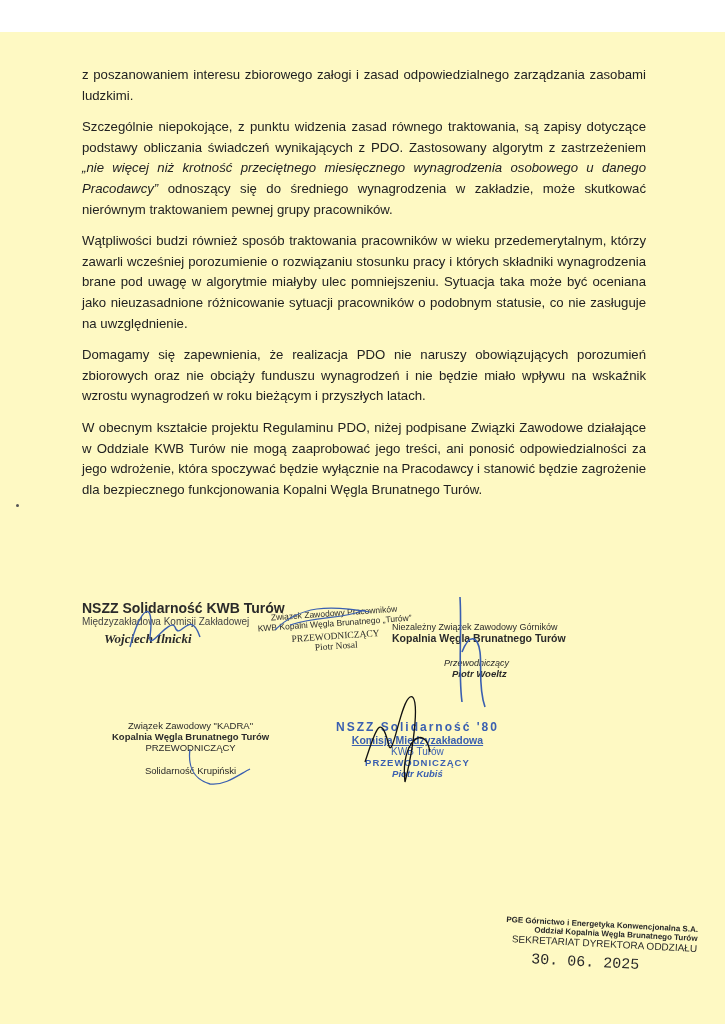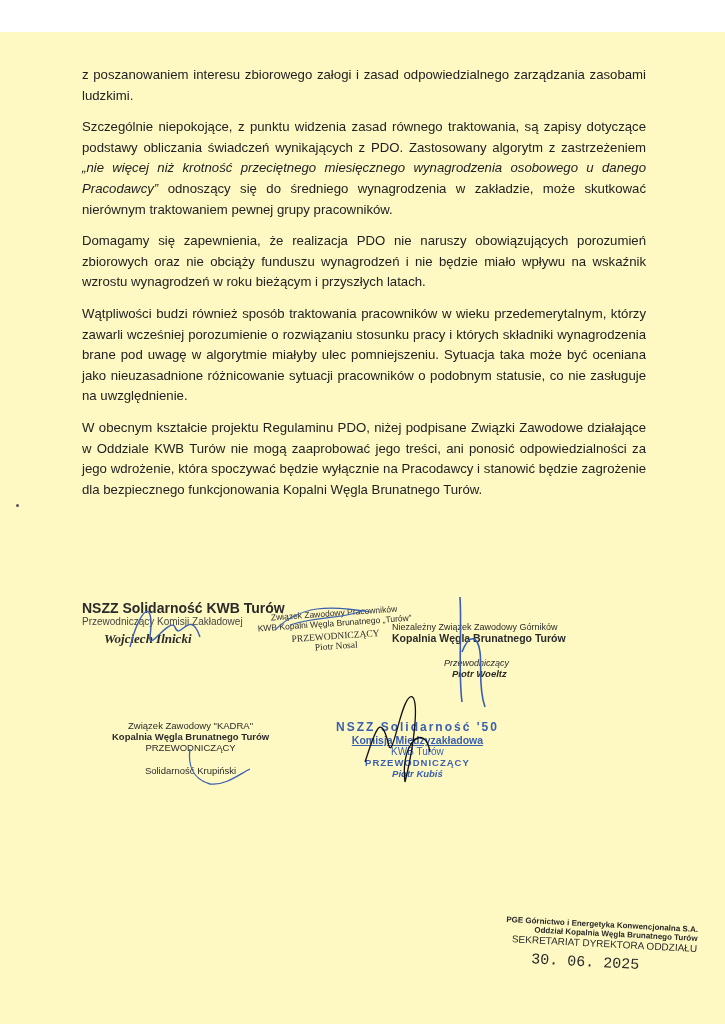--- a/index.html
+++ b/index.html
@@ -18,30 +18,30 @@
   .dot { position: absolute; left: 16px; top: 472px; width: 3px; height: 3px; border-radius: 50%; background: #555; }
 </style>
 </head>
 <body>
 
 <div class="page">
 
   <div class="body-text" style="top:33px;">
     <p>z poszanowaniem interesu zbiorowego załogi i zasad odpowiedzialnego zarządzania zasobami ludzkimi.</p>
     <p><span>Szczególnie niepokojące, z punktu widzenia zasad równego traktowania, są zapisy dotyczące podstawy obliczania świadczeń wynikających z PDO. Zastosowany algorytm z zastrzeżeniem </span><em>„nie więcej niż krotność przeciętnego miesięcznego wynagrodzenia osobowego u danego Pracodawcy”</em><span> odnoszący się do średniego wynagrodzenia w zakładzie, może skutkować nierównym traktowaniem pewnej grupy pracowników.</span></p>
+    <p>Wątpliwości budzi również sposób traktowania pracowników w wieku przedemerytalnym, którzy zawarli wcześniej porozumienie o rozwiązaniu stosunku pracy i których składniki wynagrodzenia brane pod uwagę w algorytmie miałyby ulec pomniejszeniu. Sytuacja taka może być oceniana jako nieuzasadnione różnicowanie sytuacji pracowników o podobnym statusie, co nie zasługuje na uwzględnienie.</p>
     <p>Domagamy się zapewnienia, że realizacja PDO nie naruszy obowiązujących porozumień zbiorowych oraz nie obciąży funduszu wynagrodzeń i nie będzie miało wpływu na wskaźnik wzrostu wynagrodzeń w roku bieżącym i przyszłych latach.</p>
-    <p>Wątpliwości budzi również sposób traktowania pracowników w wieku przedemerytalnym, którzy zawarli wcześniej porozumienie o rozwiązaniu stosunku pracy i których składniki wynagrodzenia brane pod uwagę w algorytmie miałyby ulec pomniejszeniu. Sytuacja taka może być oceniana jako nieuzasadnione różnicowanie sytuacji pracowników o podobnym statusie, co nie zasługuje na uwzględnienie.</p>
     <p>W obecnym kształcie projektu Regulaminu PDO, niżej podpisane Związki Zawodowe działające w Oddziale KWB Turów nie mogą zaaprobować jego treści, ani ponosić odpowiedzialności za jego wdrożenie, która spoczywać będzie wyłącznie na Pracodawcy i stanowić będzie zagrożenie dla bezpiecznego funkcjonowania Kopalni Węgla Brunatnego Turów.</p>
   </div>
 
   <div class="dot"></div>
 
   <div class="stamp" style="left:82px; top:568px;">
     <span class="l" style="font-size:14px;font-weight:bold;">NSZZ Solidarność KWB Turów</span>
-    <span class="l" style="font-size:10px; color:#444;">Przewodniczący Komisji Zakładowej</span>
+    <span class="l" style="font-size:10px; color:#444;">Międzyzakładowa Komisji Zakładowej</span>
     <span class="l" style="font-size:13px; font-family:'Liberation Serif', serif; font-style:italic; font-weight:bold; margin-left:22px; margin-top:4px;">Wojciech Ilnicki</span>
   </div>
   <svg class="sig" style="left:110px;top:555px;" width="110" height="75">
     <path d="M20 60 C30 20, 45 10, 40 50 C38 65, 60 30, 65 40 C70 55, 80 20, 90 50" stroke="#3a5fb0" stroke-width="1.4" fill="none"></path>
   </svg>
 
   <div class="stamp" style="left:258px; top:576px; transform:rotate(-4deg); text-align:center;">
     <span class="l" style="font-size:8.5px;">Związek Zawodowy Pracowników</span>
     <span class="l" style="font-size:8.5px;">KWB Kopalni Węgla Brunatnego „Turów”</span>
     <span class="l" style="font-size:9.5px; margin-top:3px; font-family:'Liberation Serif', serif;">PRZEWODNICZĄCY</span>
@@ -65,21 +65,21 @@
     <span class="l" style="font-size:9.5px;">Związek Zawodowy "KADRA"</span>
     <span class="l" style="font-size:9.5px; font-weight:bold;">Kopalnia Węgla Brunatnego Turów</span>
     <span class="l" style="font-size:9.5px;">PRZEWODNICZĄCY</span>
     <span class="l" style="font-size:9.5px; margin-top:12px;">Solidarność Krupiński</span>
   </div>
   <svg class="sig" style="left:180px;top:712px;" width="80" height="50">
     <path d="M10 5 C8 20, 12 35, 30 40 C45 42, 60 30, 70 25" stroke="#3a5fb0" stroke-width="1.3" fill="none"></path>
   </svg>
 
   <div class="stamp blue" style="left:336px; top:688px; text-align:center;">
-    <span class="l" style="font-size:12px; font-weight:bold; letter-spacing:2px;">NSZZ Solidarność '50</span>
+    <span class="l" style="font-size:12px; font-weight:bold; letter-spacing:2px;">NSZZ Solidarność '80</span>
     <span class="l" style="font-size:10.5px; font-weight:bold;text-decoration:underline;">Komisja Międzyzakładowa</span>
     <span class="l" style="font-size:10px; font-weight:normal;">KWB Turów</span>
     <span class="l" style="font-size:9.5px; font-weight:bold; letter-spacing:1px;">PRZEWODNICZĄCY</span>
     <span class="l" style="font-size:9.5px; font-weight:bold; font-style:italic;">Piotr Kubiś</span>
   </div>
   <svg class="sig" style="left:360px;top:650px;" width="90" height="110">
     <path d="M5 80 C15 50, 20 30, 28 60 C32 85, 40 20, 50 15 C60 10, 55 60, 45 100 C40 60, 65 40, 70 70" stroke="#111" stroke-width="1.3" fill="none"></path>
   </svg>
 
   <div class="stamp" style="left:505px; top:888px; transform:rotate(3deg); text-align:right;">

